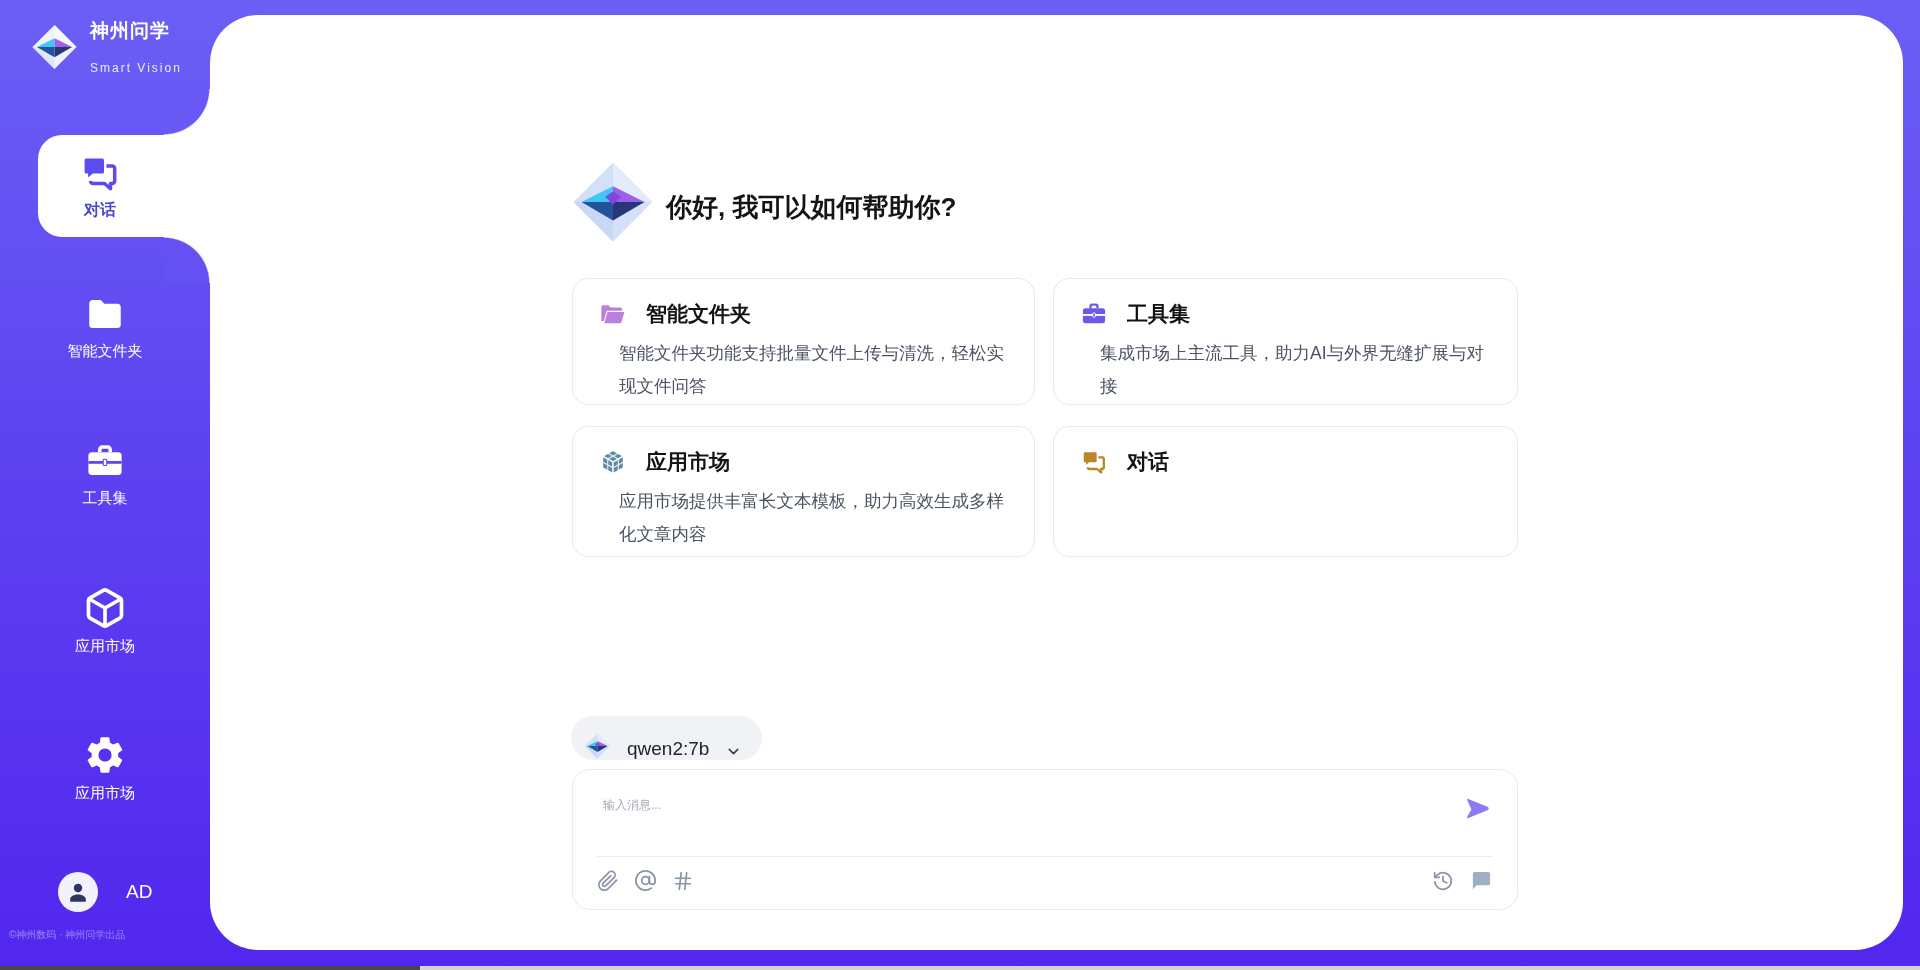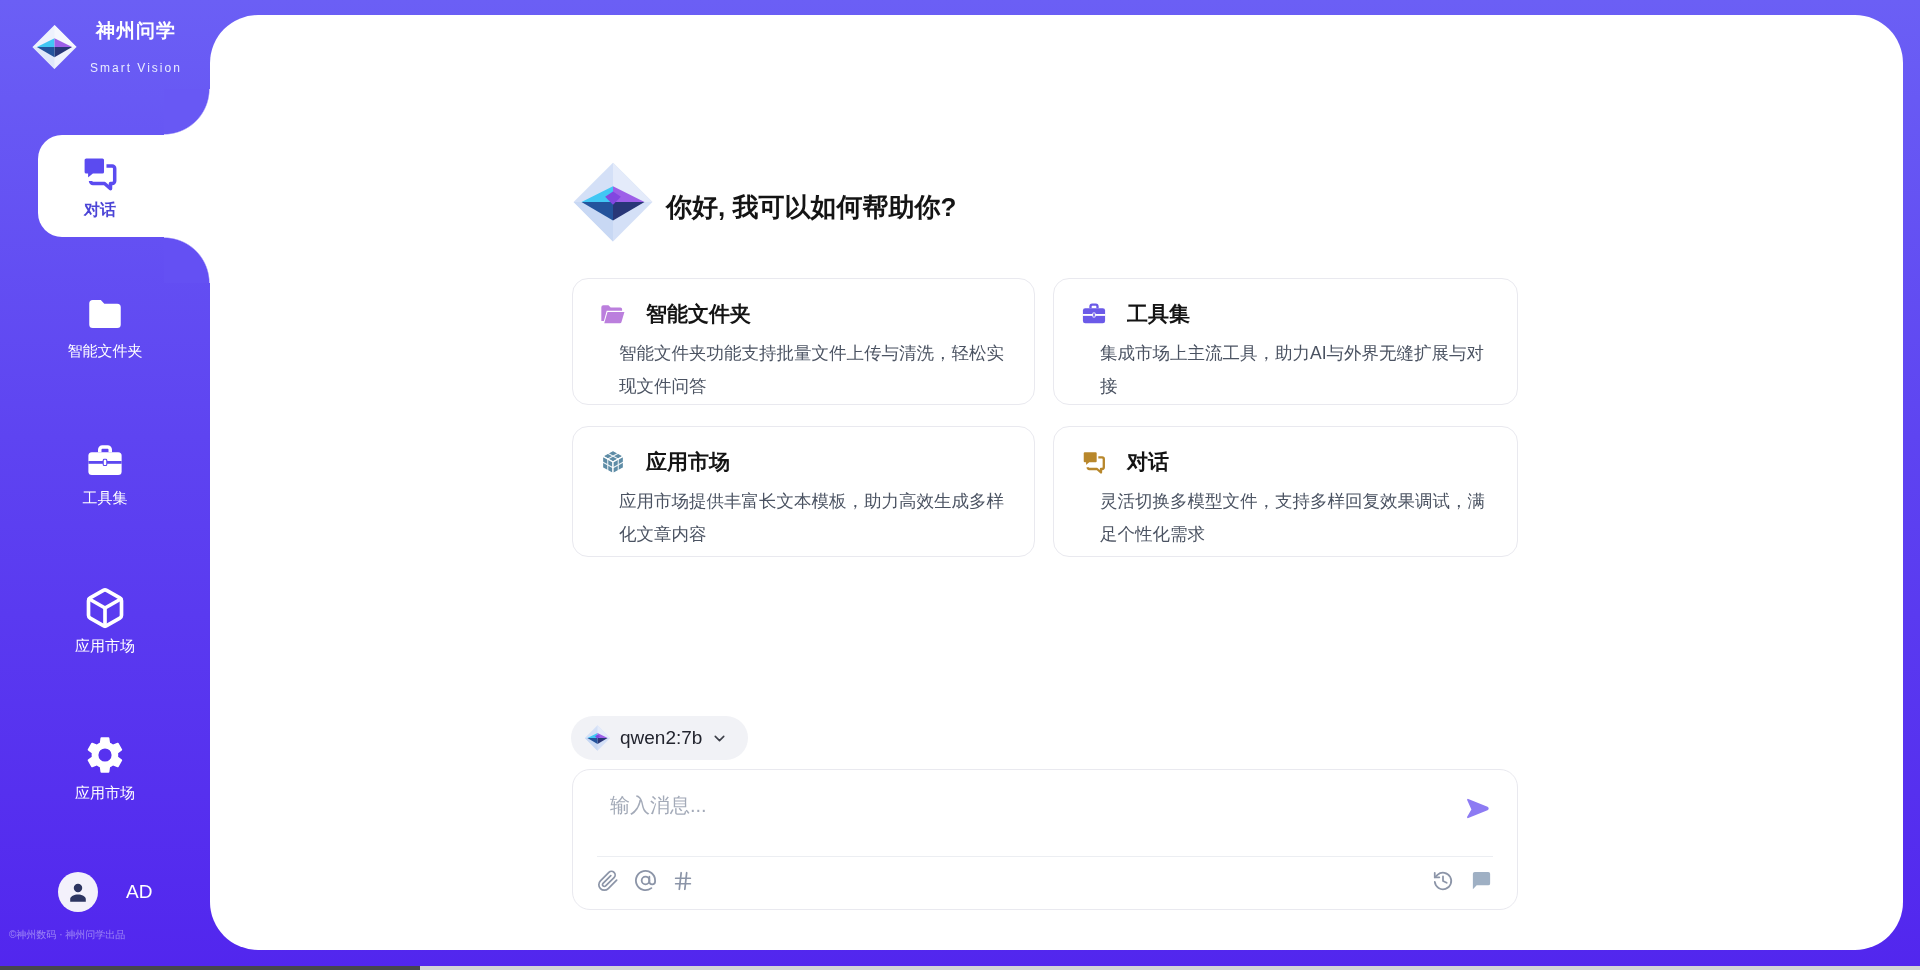--- a/index.html
+++ b/index.html
@@ -3,21 +3,21 @@
 <meta charset="utf-8">
 <style>
   html,body{margin:0;padding:0;}
   body{font-family:"Liberation Sans","DejaVu Sans",sans-serif;}
   .page{position:relative;width:1920px;height:970px;overflow:hidden;
         background:linear-gradient(180deg,#6b5ff5 0%,#5e44f1 45%,#5226ee 100%);}
   
   .main-panel{position:absolute;left:210px;top:15px;width:1693px;height:935px;
               background:#ffffff;border-radius:48px;}
   
-  .sidebar{position:absolute;left:0;top:0;width:210px;height:970px;text-align:center;}
+  .sidebar{position:absolute;left:0;top:0;width:210px;height:970px;}
   .brand{position:absolute;left:31px;top:18px;display:flex;align-items:center;gap:12px;}
   .brand-text .t1{color:#ffffff;font-size:19px;font-weight:700;letter-spacing:1px;}
   .brand-text .t2{color:#e9ecff;font-size:12px;letter-spacing:2px;margin-top:17px;}
   .nav-item{position:absolute;left:0;width:210px;display:flex;flex-direction:column;
             align-items:center;gap:7px;cursor:pointer;}
   .nav-item .nav-label{color:#ffffff;font-size:15px;}
   
   .tab-active{position:absolute;left:38px;top:135px;width:172px;height:102px;background:#fff;
               border-top-left-radius:24px;border-bottom-left-radius:24px;cursor:pointer;}
   .tab-active .inner{position:absolute;left:0;top:0;width:124px;height:102px;display:flex;
@@ -40,28 +40,28 @@
         box-sizing:border-box;padding:21px 24px 18px 26px;cursor:pointer;}
   .card .head{display:flex;align-items:center;gap:19px;}
   .card .title{font-size:21px;font-weight:700;color:#141414;}
   .card .desc{margin-top:9px;margin-left:20px;font-size:17.5px;line-height:33px;color:#4b5362;}
   .c1{left:572px;top:278px;height:127px;}
   .c2{left:1053px;top:278px;height:127px;width:465px;}
   .c3{left:572px;top:426px;height:131px;}
   .c4{left:1053px;top:426px;height:131px;width:465px;}
   
   .model-pill{position:absolute;left:571px;top:716px;height:44px;padding:0 20px 0 13px;
-              background:#f1f2f6;border-radius:22px;display:inline-flex;align-items:center;
-              gap:9px;cursor:pointer;}
+              background:#f1f2f6;border-radius:22px;display:inline-flex;align-items:flex-end;
+              gap:16px;cursor:pointer;}
   .model-pill .model-name{font-size:19px;color:#22242e;}
   
   .composer{position:absolute;left:572px;top:769px;width:946px;height:141px;background:#fff;
             border:1px solid #e9e9ef;border-radius:18px;box-sizing:border-box;}
-  .composer input{position:absolute;left:35px;top:14px;width:820px;height:40px;border:none;
-            outline:none;font-size:20px;color:#737373;font-family:inherit;background:transparent;}
+  .composer input{position:absolute;left:28px;top:14px;width:820px;height:40px;border:none;
+            outline:none;font-size:12px;color:#737373;font-family:inherit;background:transparent;}
   .composer input::placeholder{color:#a3aab8;}
   .send-btn{position:absolute;right:24px;top:22px;width:32px;height:32px;display:flex;
             align-items:center;justify-content:center;cursor:pointer;}
   .composer .divider{position:absolute;left:24px;right:24px;top:86px;height:1px;background:#eceef2;}
   .tool-row-left{position:absolute;left:24px;top:99px;display:flex;align-items:center;gap:15px;}
   .tool-row-right{position:absolute;right:24px;top:99px;display:flex;align-items:center;gap:16px;}
   .tool-btn{display:flex;align-items:center;justify-content:center;cursor:pointer;}
   
   .bottom-bar-left{position:absolute;left:0;top:966px;width:420px;height:4px;background:#46464e;}
   .bottom-bar-right{position:absolute;left:420px;top:966px;width:1500px;height:4px;background:#d2d3d8;}
@@ -220,21 +220,20 @@
   <div class="card c4">
     <div class="head">
       <svg width="28" height="28" viewBox="0 0 24 24">
         <g fill="none" stroke="#b8872b" stroke-width="2" stroke-linejoin="round">
           <path d="M8 8h11a1.4 1.4 0 0 1 1.4 1.4v7.2A1.4 1.4 0 0 1 19 18h-1v3l-3.4-3H8a1.4 1.4 0 0 1-1.4-1.4"></path>
         </g>
         <path d="M2.5 4.6A1.6 1.6 0 0 1 4.1 3h9.3A1.6 1.6 0 0 1 15 4.6v6.8a1.6 1.6 0 0 1-1.6 1.6H8.2L4.5 16v-3H4.1a1.6 1.6 0 0 1-1.6-1.6z" fill="#b8872b" stroke="#ffffff" stroke-width="1.4"></path>
       </svg>
       <div class="title">对话</div>
     </div>
-    <div class="desc">灵活切换多模型文件，支持多样回复效果调试，满足个性化需求</div>
   </div>
 
   <div class="model-pill">
     <svg width="27" height="28" viewBox="0 0 64 64">
       <use href="#diamond"></use>
     </svg>
     <span class="model-name">qwen2:7b</span>
     <svg width="17" height="17" viewBox="0 0 24 24">
       <path d="M6 9l6 6 6-6" fill="none" stroke="#3c3f48" stroke-width="2.2" stroke-linecap="round" stroke-linejoin="round"></path>
     </svg>

